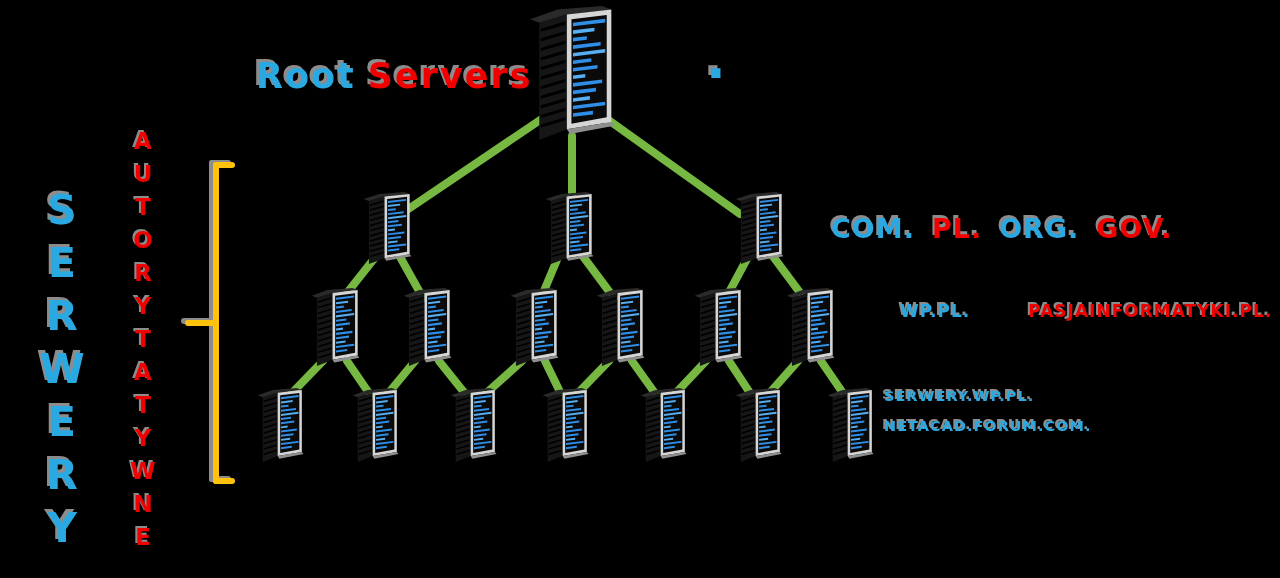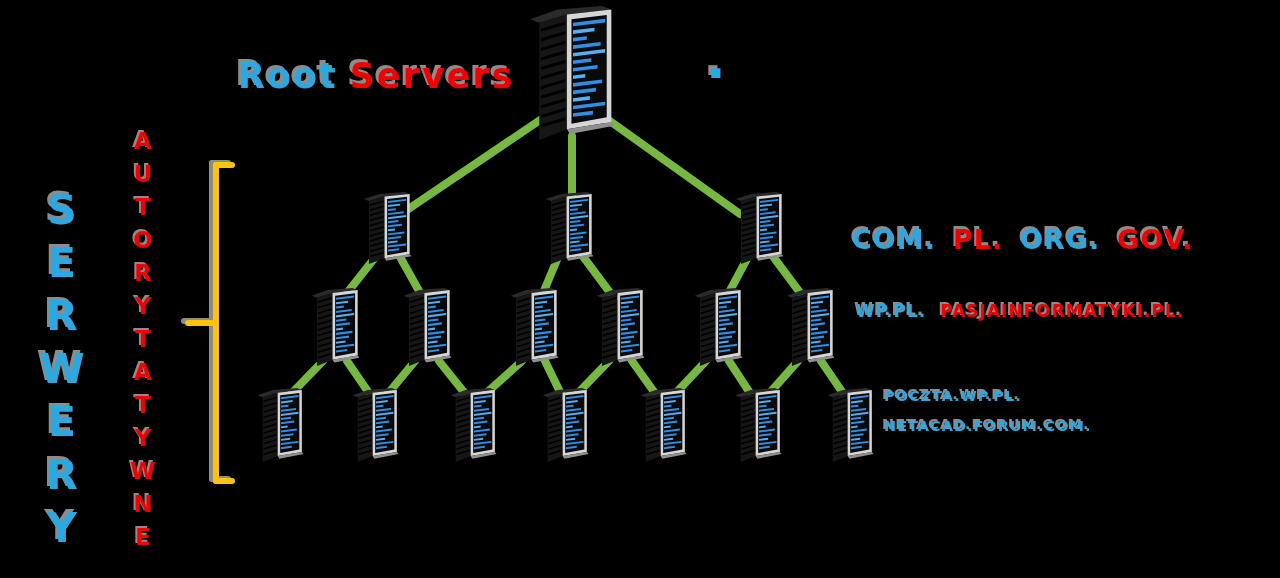--- a/index.html
+++ b/index.html
@@ -10,42 +10,42 @@
   }
   .abs{position:absolute;}
   .bold{font-weight:bold;}
   .txt-blue{color:var(--blue);}
   .txt-red{color:var(--red);}
   .sh-big{text-shadow:-3px -3px 0 var(--shadow);}
   .sh-med{text-shadow:-2px -3px 0 var(--shadow);}
   .sh-sm{text-shadow:-2px -2px 0 var(--shadow);}
 
   
-  #title{left:238px;top:56px;font-size:35px;letter-spacing:2px;white-space:nowrap;}
+  #title{left:256px;top:56px;font-size:35px;letter-spacing:2px;white-space:nowrap;}
   #title .word{margin-right:12px;}
   #root-dot{left:706px;top:34px;font-size:52px;line-height:1;}
 
   
   .vert{writing-mode:vertical-rl;text-orientation:upright;white-space:nowrap;}
   #word-serwery{left:38px;top:186px;font-size:41px;letter-spacing:5px;}
   #word-autorytatywne{left:130px;top:128px;font-size:23px;letter-spacing:7px;}
 
   
   #bracket{left:182px;top:160px;width:56px;height:330px;
            filter:drop-shadow(-4px -2px 0 var(--shadow));}
   #bracket .part{position:absolute;background:var(--yellow);border-radius:3px;}
   #bracket .vbar{left:31px;top:2px;width:6px;height:322px;}
   #bracket .arm-top{left:31px;top:2px;width:22px;height:6px;}
   #bracket .arm-bot{left:31px;top:318px;width:22px;height:6px;}
   #bracket .tick{left:3px;top:160px;width:30px;height:6px;}
 
   
-  #tld-line{left:831px;top:224px;font-size:27px;letter-spacing:1px;display:flex;gap:17px;white-space:nowrap;margin-left:21px;}
+  #tld-line{left:831px;top:213px;font-size:27px;letter-spacing:1px;display:flex;gap:17px;white-space:nowrap;}
   #domain-block{left:856px;top:296px;font-size:17px;letter-spacing:1px;line-height:31px;white-space:nowrap;}
-  #domain-block .part{margin-right:14px;}
+  #domain-block .part{margin-right:14px;margin-left:44px;}
   #subdomain-block{left:884px;top:381px;font-size:14.5px;letter-spacing:1px;line-height:30px;white-space:nowrap;}
 
   #diagram-svg{left:0;top:0;}
   .edge{stroke-linecap:round;}
 </style>
 </head>
 <body>
 
 <div id="stage" style="--blue: #29A8E1; --red: #F20000; --yellow: #FFC20D; --shadow: #8C8C8C;">
 
@@ -154,17 +154,17 @@
   <div id="tld-line" class="abs bold">
       <span class="sh-med txt-blue">COM.</span>
       <span class="sh-med txt-red">PL.</span>
       <span class="sh-med txt-blue">ORG.</span>
       <span class="sh-med txt-red">GOV.</span>
     </div>
   <div id="domain-block" class="abs bold">
       <div><span class="part sh-sm txt-blue">WP.PL.</span><span class="part sh-sm txt-red">PASJAINFORMATYKI.PL.</span></div>
     </div>
   <div id="subdomain-block" class="abs bold">
-      <div><span class="sh-sm txt-blue">POCZTA.WP.PL.</span></div>
+      <div><span class="sh-sm txt-blue">SERWERY.WP.PL.</span></div>
       <div><span class="sh-sm txt-blue">NETACAD.FORUM.COM.</span></div>
     </div>
 
 </div>
 
 </body></html>

